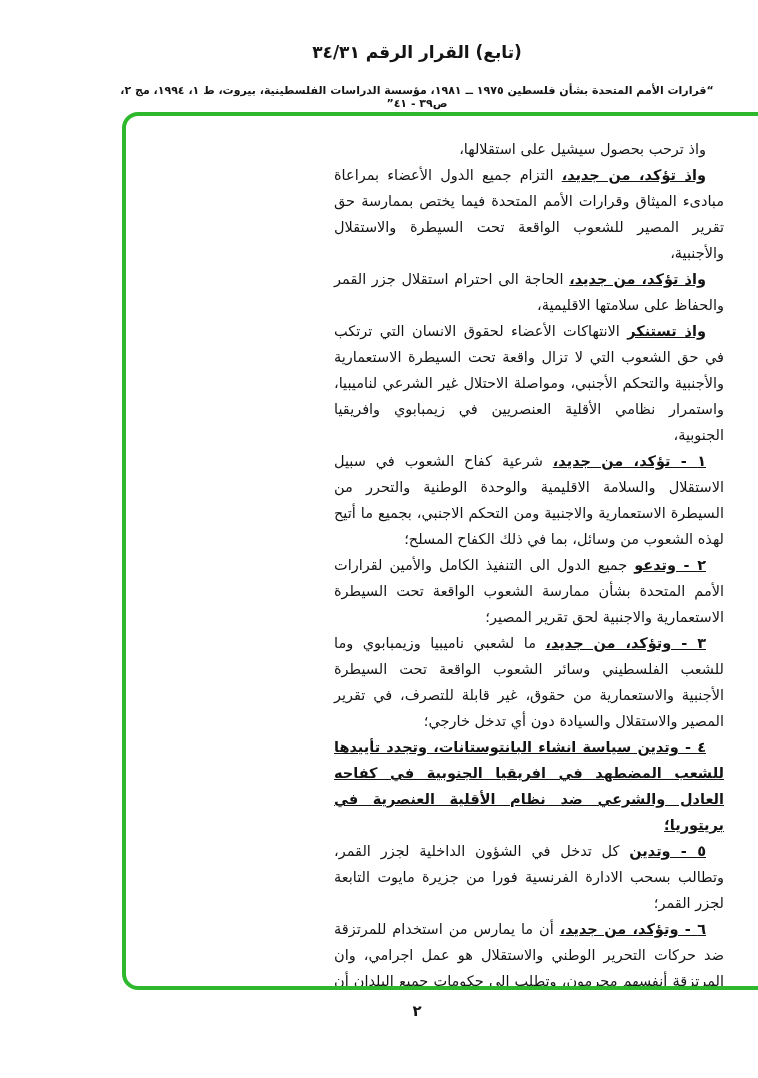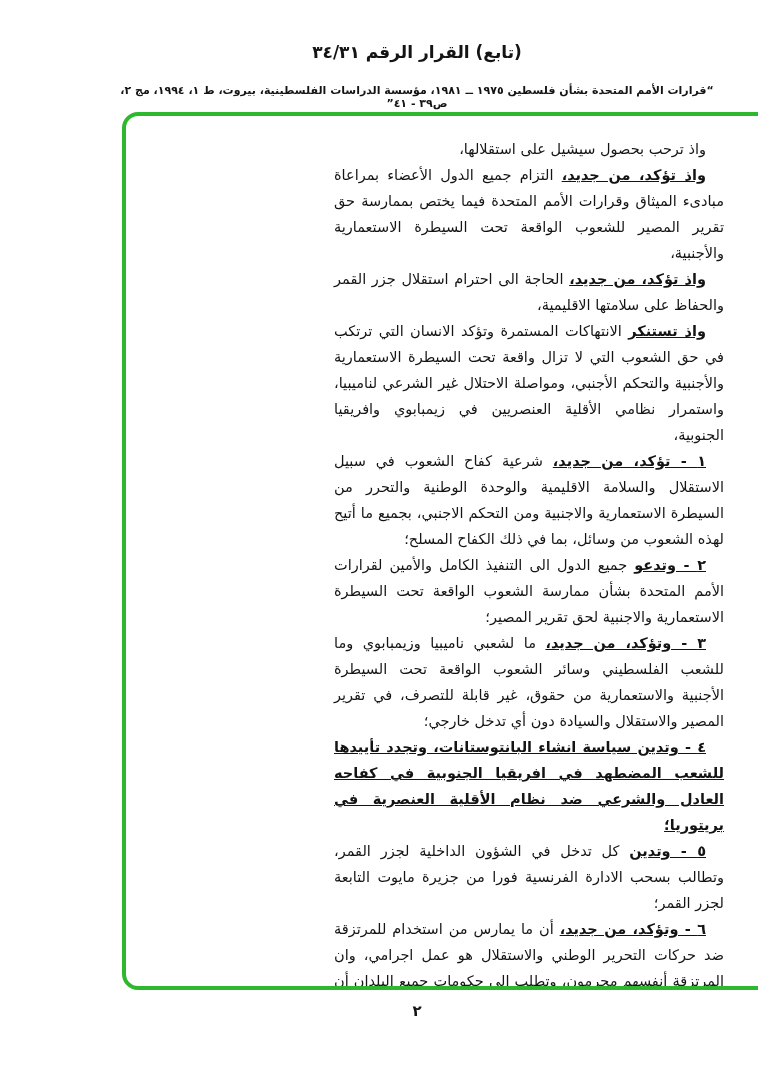--- a/index.html
+++ b/index.html
@@ -78,23 +78,23 @@
 <div class="page">
 
   <div class="page-header">
     <div class="doc-title">(تابع) القرار الرقم ٣٤/٣١</div>
     <div class="doc-source">“قرارات الأمم المتحدة بشأن فلسطين ١٩٧٥ ــ ١٩٨١، مؤسسة الدراسات الفلسطينية، بيروت، ط ١، ١٩٩٤، مج ٢، ص٣٩ - ٤١”</div>
   </div>
 
   <div class="content-box" style="border-color: rgb(46, 184, 46);">
     <div class="text-column">
       <p class="para"><span class="lead"></span><span>واذ ترحب بحصول سيشيل على استقلالها،</span></p>
-      <p class="para"><span class="lead">واذ تؤكد، من جديد،</span><span> التزام جميع الدول الأعضاء بمراعاة مبادىء الميثاق وقرارات الأمم المتحدة فيما يختص بممارسة حق تقرير المصير للشعوب الواقعة تحت السيطرة الاستعمارية والأجنبية،</span></p>
+      <p class="para"><span class="lead">واذ تؤكد، من جديد،</span><span> التزام جميع الدول الأعضاء بمراعاة مبادىء الميثاق وقرارات الأمم المتحدة فيما يختص بممارسة حق تقرير المصير للشعوب الواقعة تحت السيطرة والاستقلال والأجنبية،</span></p>
       <p class="para"><span class="lead">واذ تؤكد، من جديد،</span><span> الحاجة الى احترام استقلال جزر القمر والحفاظ على سلامتها الاقليمية،</span></p>
-      <p class="para"><span class="lead">واذ تستنكر</span><span> الانتهاكات المستمرة وتؤكد الانسان التي ترتكب في حق الشعوب التي لا تزال واقعة تحت السيطرة الاستعمارية والأجنبية والتحكم الأجنبي، ومواصلة الاحتلال غير الشرعي لناميبيا، واستمرار نظامي الأقلية العنصريين في زيمبابوي وافريقيا الجنوبية،</span></p>
+      <p class="para"><span class="lead">واذ تستنكر</span><span> الانتهاكات الأعضاء لحقوق الانسان التي ترتكب في حق الشعوب التي لا تزال واقعة تحت السيطرة الاستعمارية والأجنبية والتحكم الأجنبي، ومواصلة الاحتلال غير الشرعي لناميبيا، واستمرار نظامي الأقلية العنصريين في زيمبابوي وافريقيا الجنوبية،</span></p>
       <p class="para"><span class="lead">١ - تؤكد، من جديد،</span><span> شرعية كفاح الشعوب في سبيل الاستقلال والسلامة الاقليمية والوحدة الوطنية والتحرر من السيطرة الاستعمارية والاجنبية ومن التحكم الاجنبي، بجميع ما أتيح لهذه الشعوب من وسائل، بما في ذلك الكفاح المسلح؛</span></p>
       <p class="para"><span class="lead">٢ - وتدعو</span><span> جميع الدول الى التنفيذ الكامل والأمين لقرارات الأمم المتحدة بشأن ممارسة الشعوب الواقعة تحت السيطرة الاستعمارية والاجنبية لحق تقرير المصير؛</span></p>
       <p class="para"><span class="lead">٣ - وتؤكد، من جديد،</span><span> ما لشعبي ناميبيا وزيمبابوي وما للشعب الفلسطيني وسائر الشعوب الواقعة تحت السيطرة الأجنبية والاستعمارية من حقوق، غير قابلة للتصرف، في تقرير المصير والاستقلال والسيادة دون أي تدخل خارجي؛</span></p>
       <p class="para"><span class="lead">٤ - وتدين سياسة انشاء البانتوستانات، وتجدد تأييدها للشعب المضطهد في افريقيا الجنوبية في كفاحه العادل والشرعي ضد نظام الأقلية العنصرية في بريتوريا؛</span><span></span></p>
       <p class="para"><span class="lead">٥ - وتدين</span><span> كل تدخل في الشؤون الداخلية لجزر القمر، وتطالب بسحب الادارة الفرنسية فورا من جزيرة مايوت التابعة لجزر القمر؛</span></p>
       <p class="para"><span class="lead">٦ - وتؤكد، من جديد،</span><span> أن ما يمارس من استخدام للمرتزقة ضد حركات التحرير الوطني والاستقلال هو عمل اجرامي، وان المرتزقة أنفسهم مجرمون، وتطلب الى حكومات جميع البلدان أن تسن قوانين</span></p>
     </div>
   </div>
 
   <div class="page-footer">

